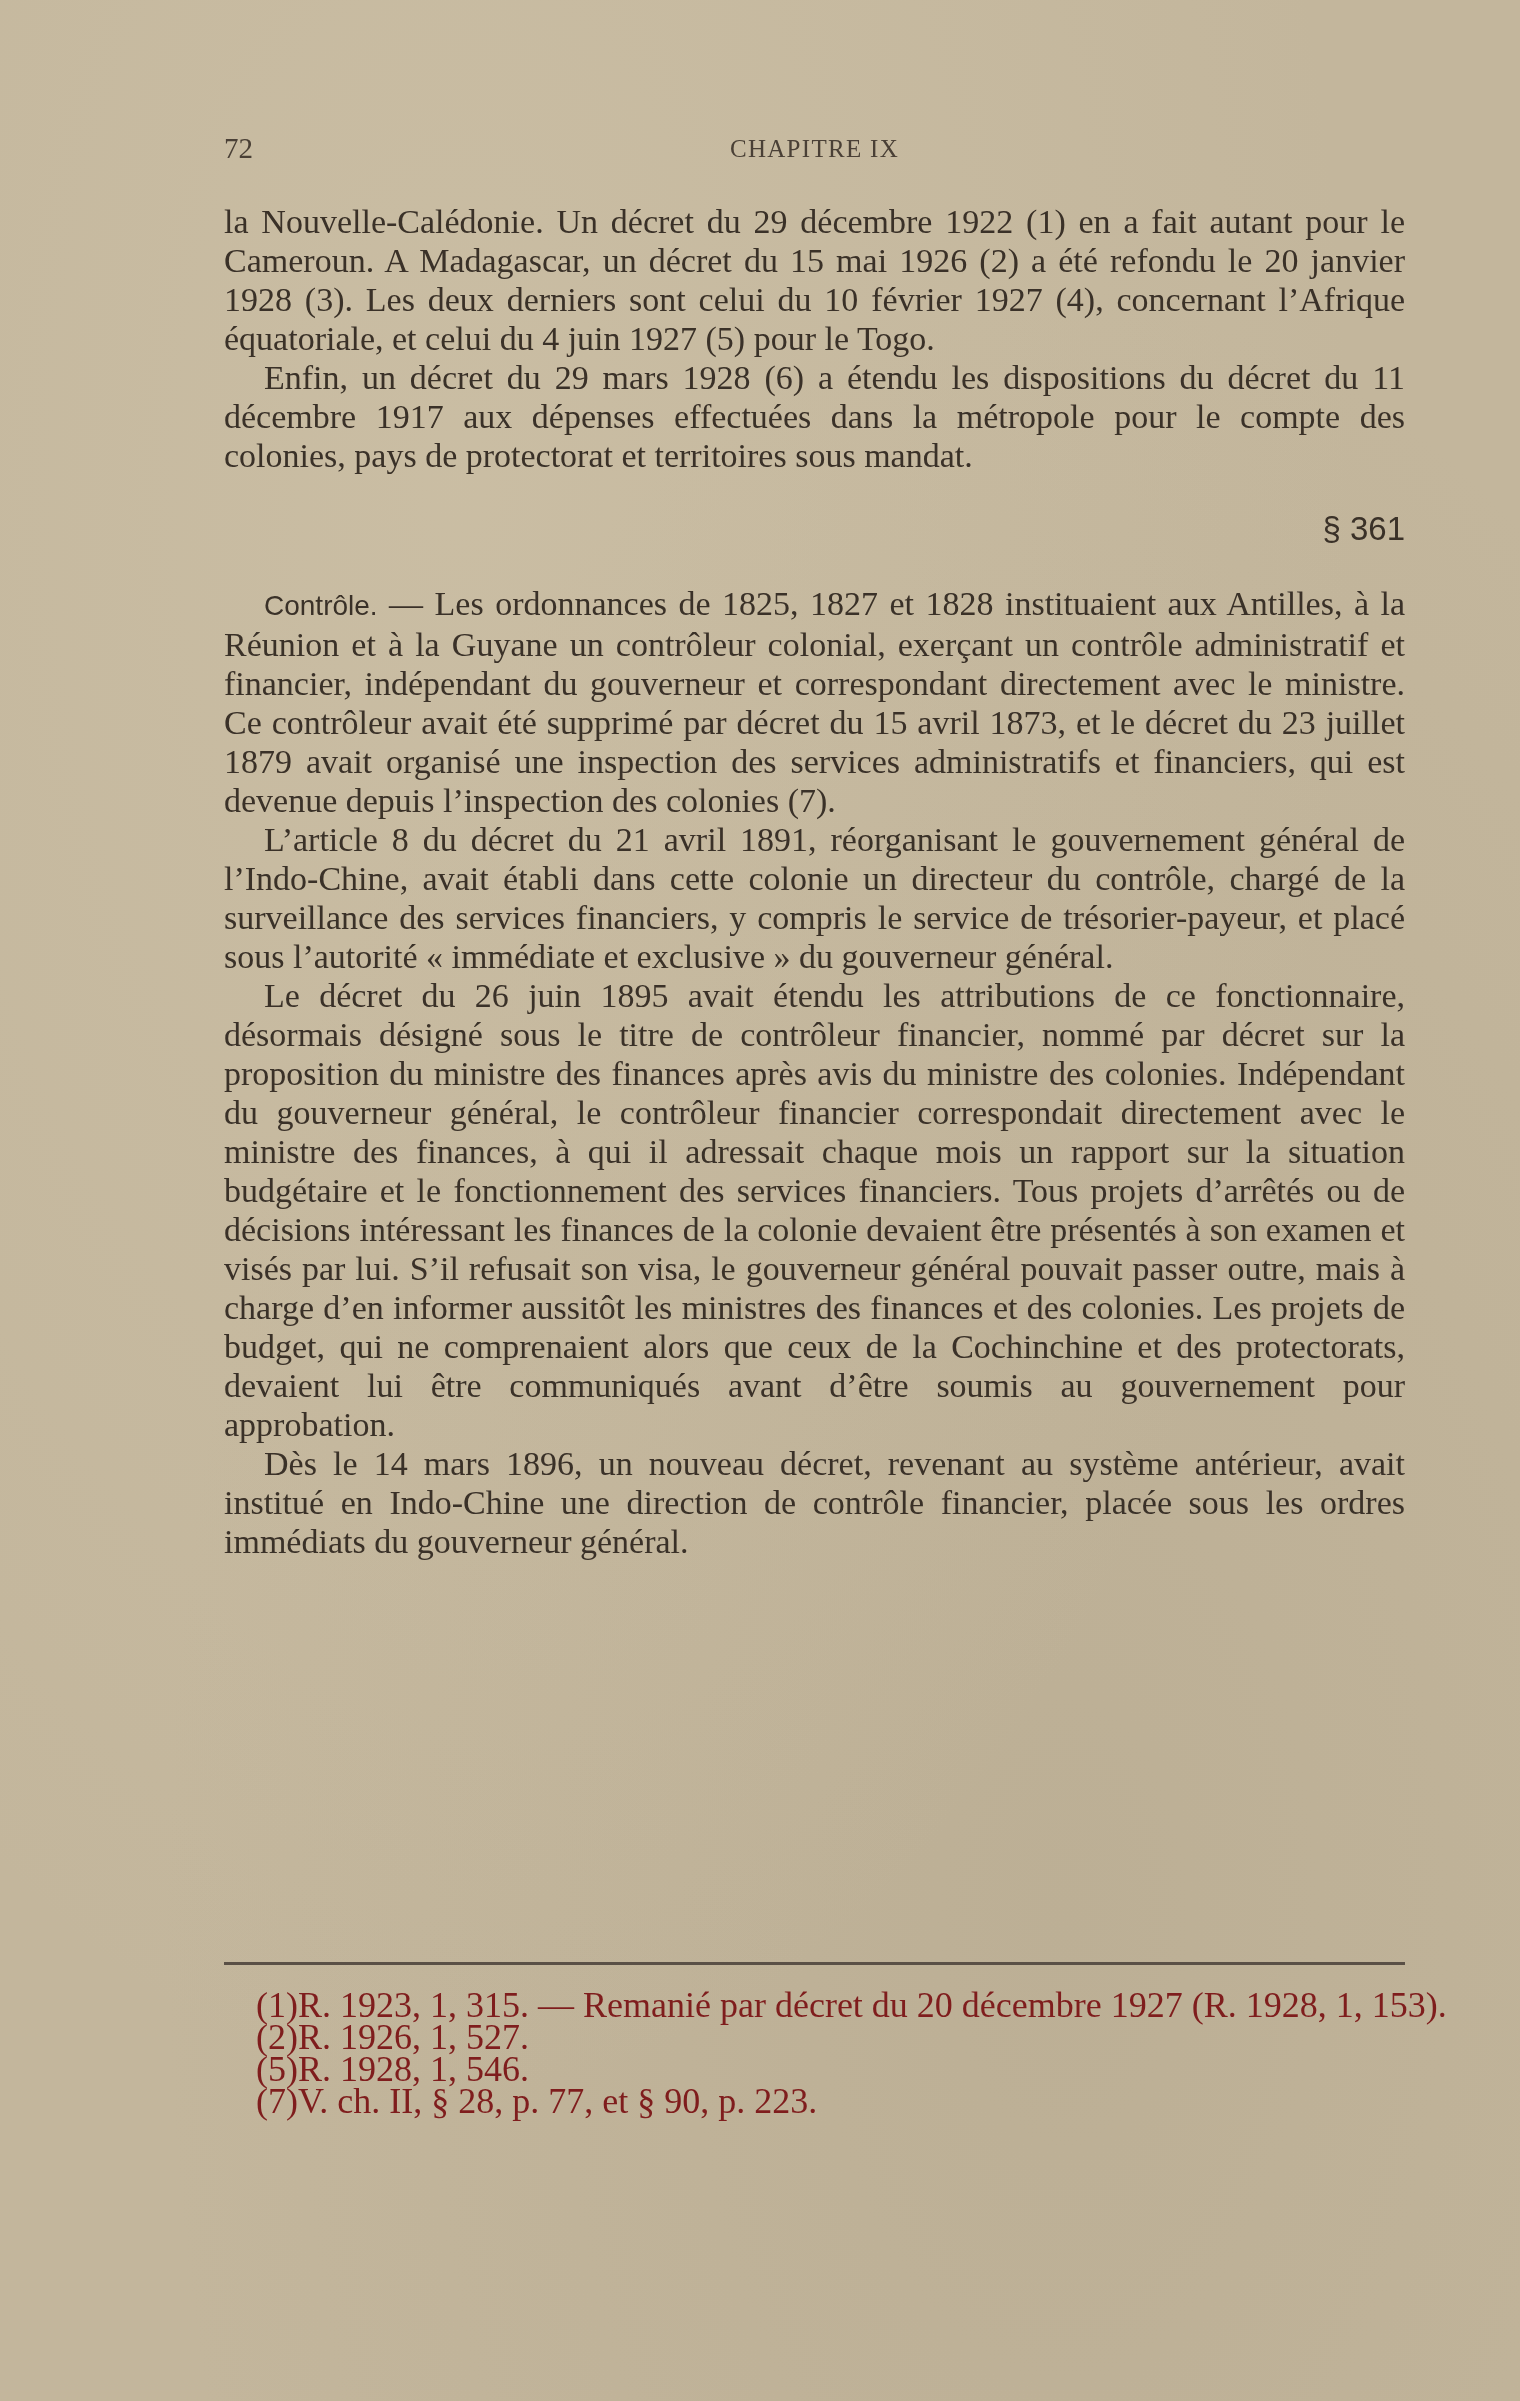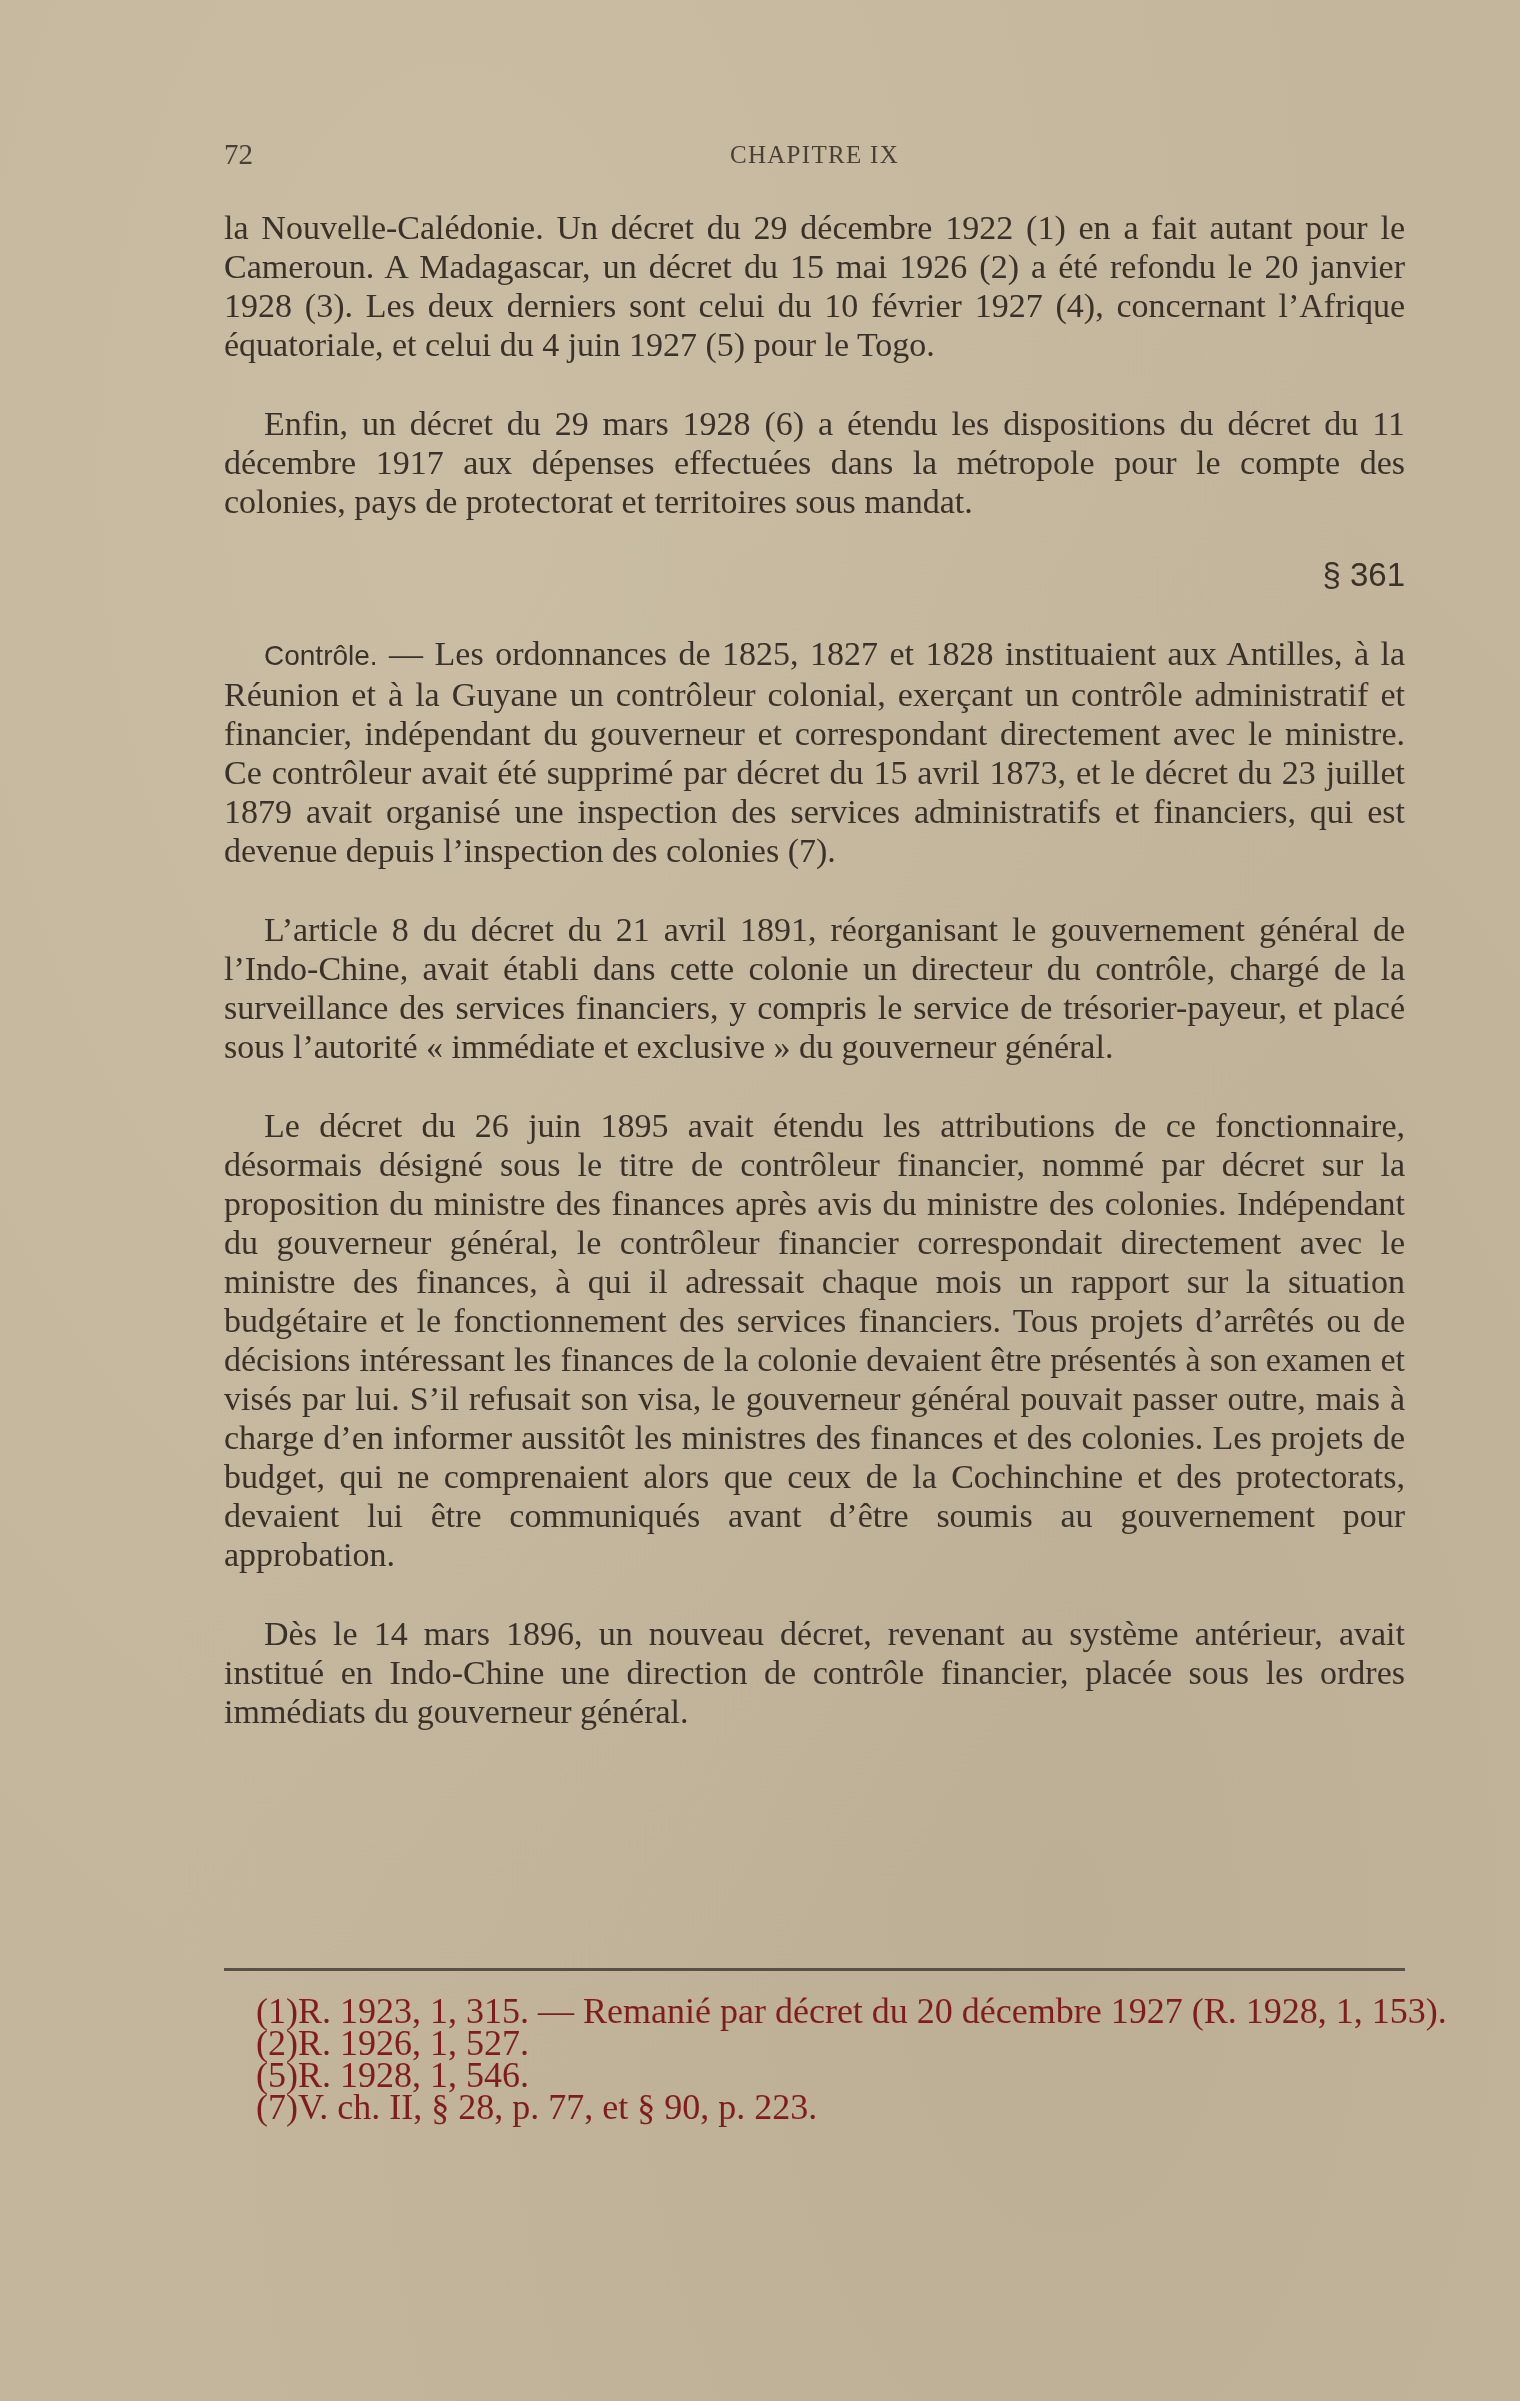--- a/index.html
+++ b/index.html
@@ -6,38 +6,38 @@
   body {
     width: 1520px; height: 2401px; overflow: hidden;
     background: #c3b69c;
     background-image:
       radial-gradient(ellipse at 30% 20%, rgba(210,198,172,0.45), transparent 60%),
       radial-gradient(ellipse at 70% 80%, rgba(175,162,136,0.35), transparent 60%);
     color: #3a3128;
     font-family: "Liberation Serif", "DejaVu Serif", serif;
     position: relative;
   }
-  .page { position: absolute; left: 0; top: 9px; width: 1520px; height: 2093px; }
+  .page { position: absolute; left: 0; top: 3px; width: 1520px; height: 2093px; }
   .running-head {
     position: absolute; top: 129px; left: 224px; width: 1181px; height: 40px;
   }
   .page-number {
     position: absolute; left: 0; top: 0; font-size: 29px; color: #4a4036;
   }
   .chapter-title {
     position: absolute; left: 0; right: 0; top: 2.6px; text-align: center;
     font-size: 25px; letter-spacing: 1.3px; color: #4a4036;
   }
   .body-text {
     position: absolute; left: 224px; top: 199px; width: 1181px;
     font-size: 34px; line-height: 39px; text-align: justify;
     hyphens: manual;
   }
   .body-text p { margin: 0; text-indent: 0; }
-  .body-text p.indent { text-indent: 40px; margin-top: 40px; }
+  .body-text p.indent { text-indent: 40px; }
   .section-mark {
     text-align: right; text-indent: 0 !important;
     font-family: "Liberation Sans", "DejaVu Sans", sans-serif;
     font-size: 33px; margin: 34px 0 36px 0 !important;
   }
   .lead { font-weight: normal; font-family: "Liberation Sans", "DejaVu Sans", sans-serif; font-size: 28px; }
   .rule {
     position: absolute; left: 224px; top: 1959px; width: 1181px; height: 2.6px;
     background: #5a5046;
   }

